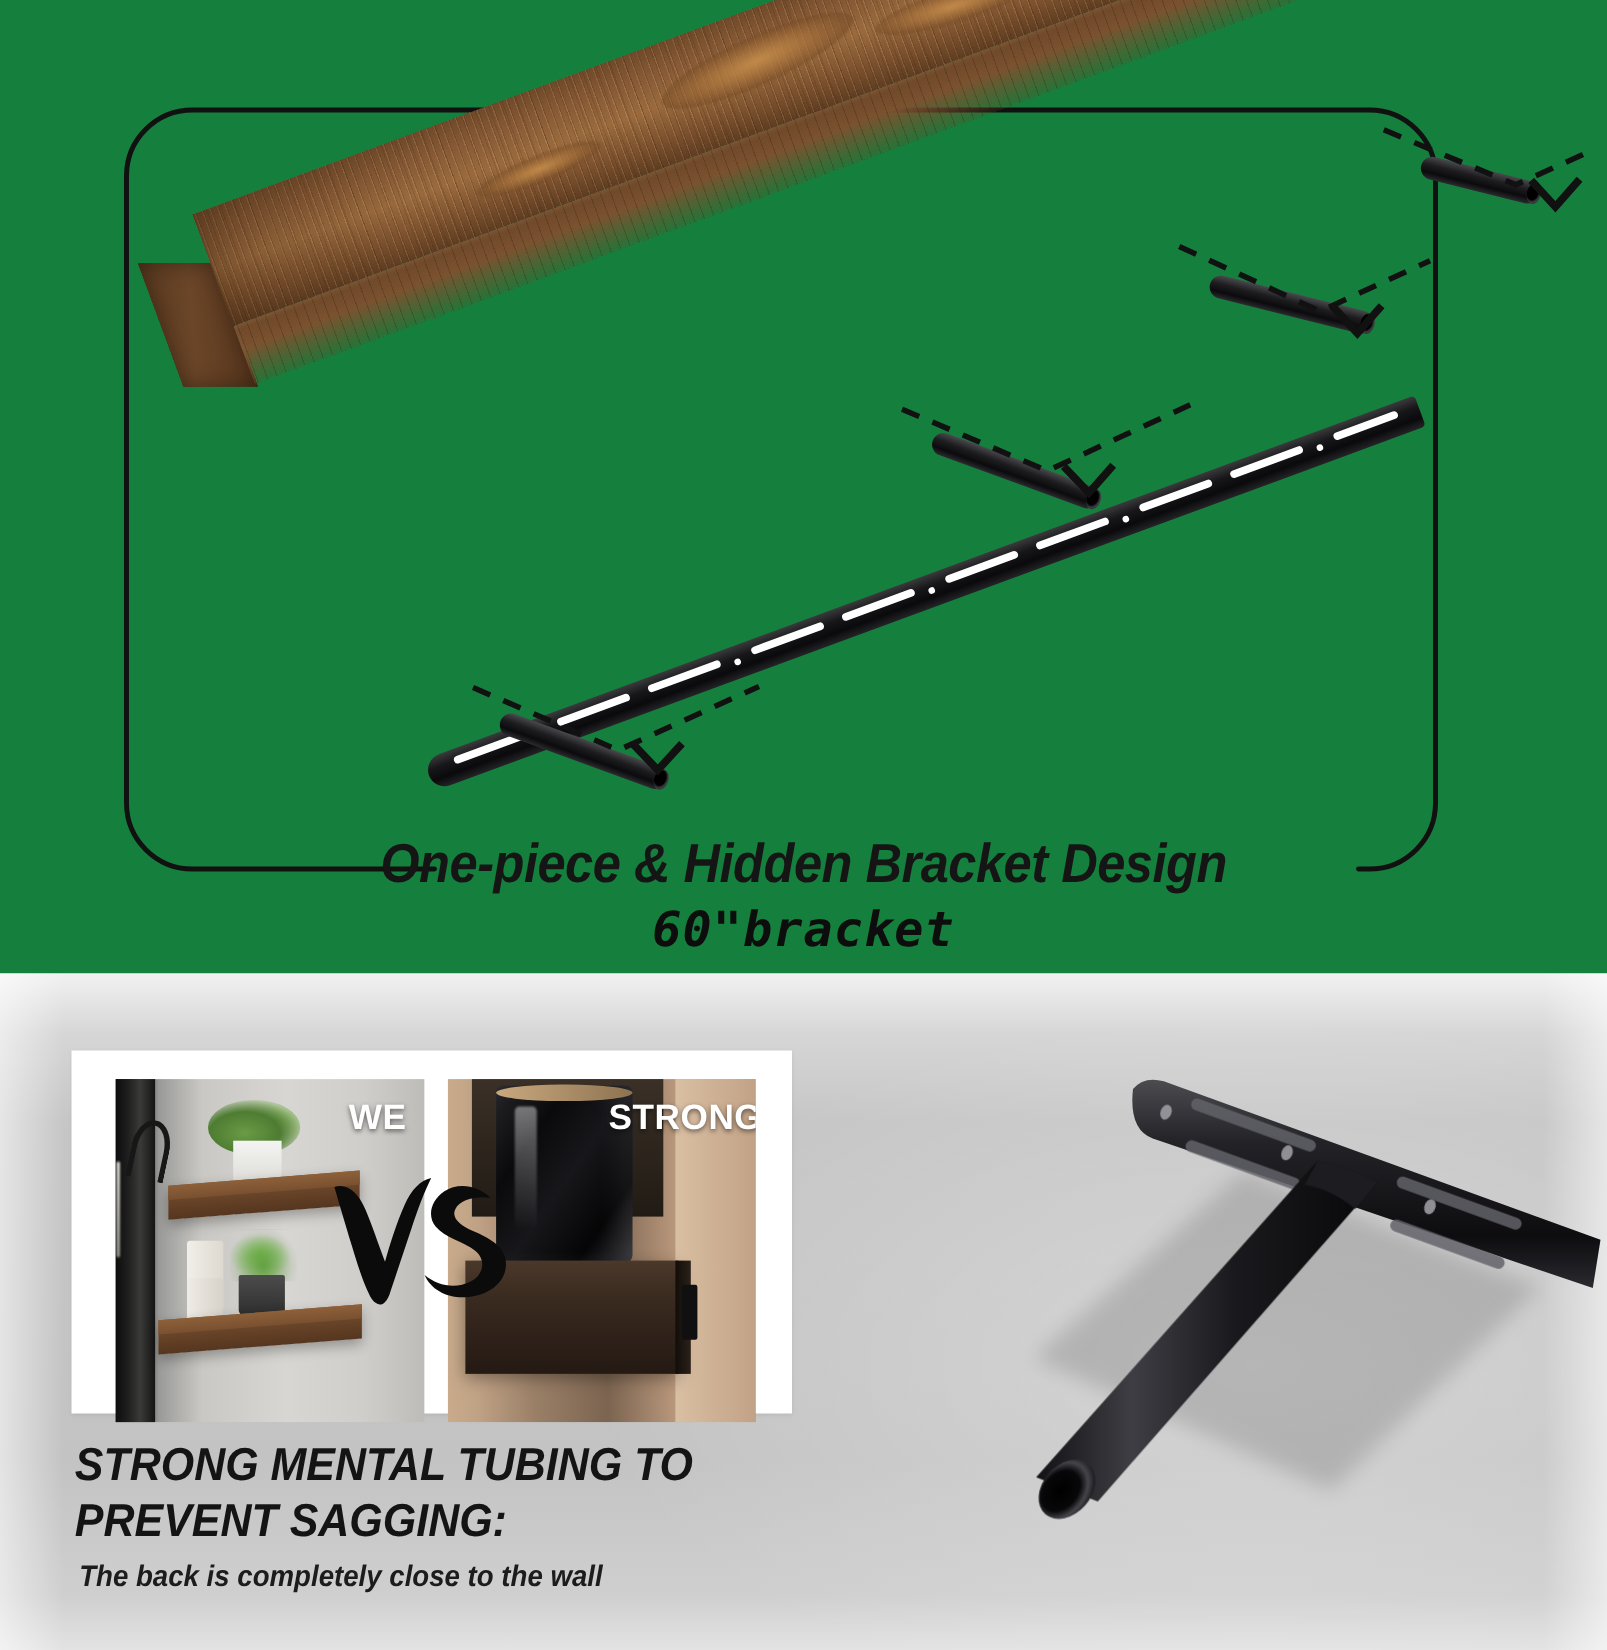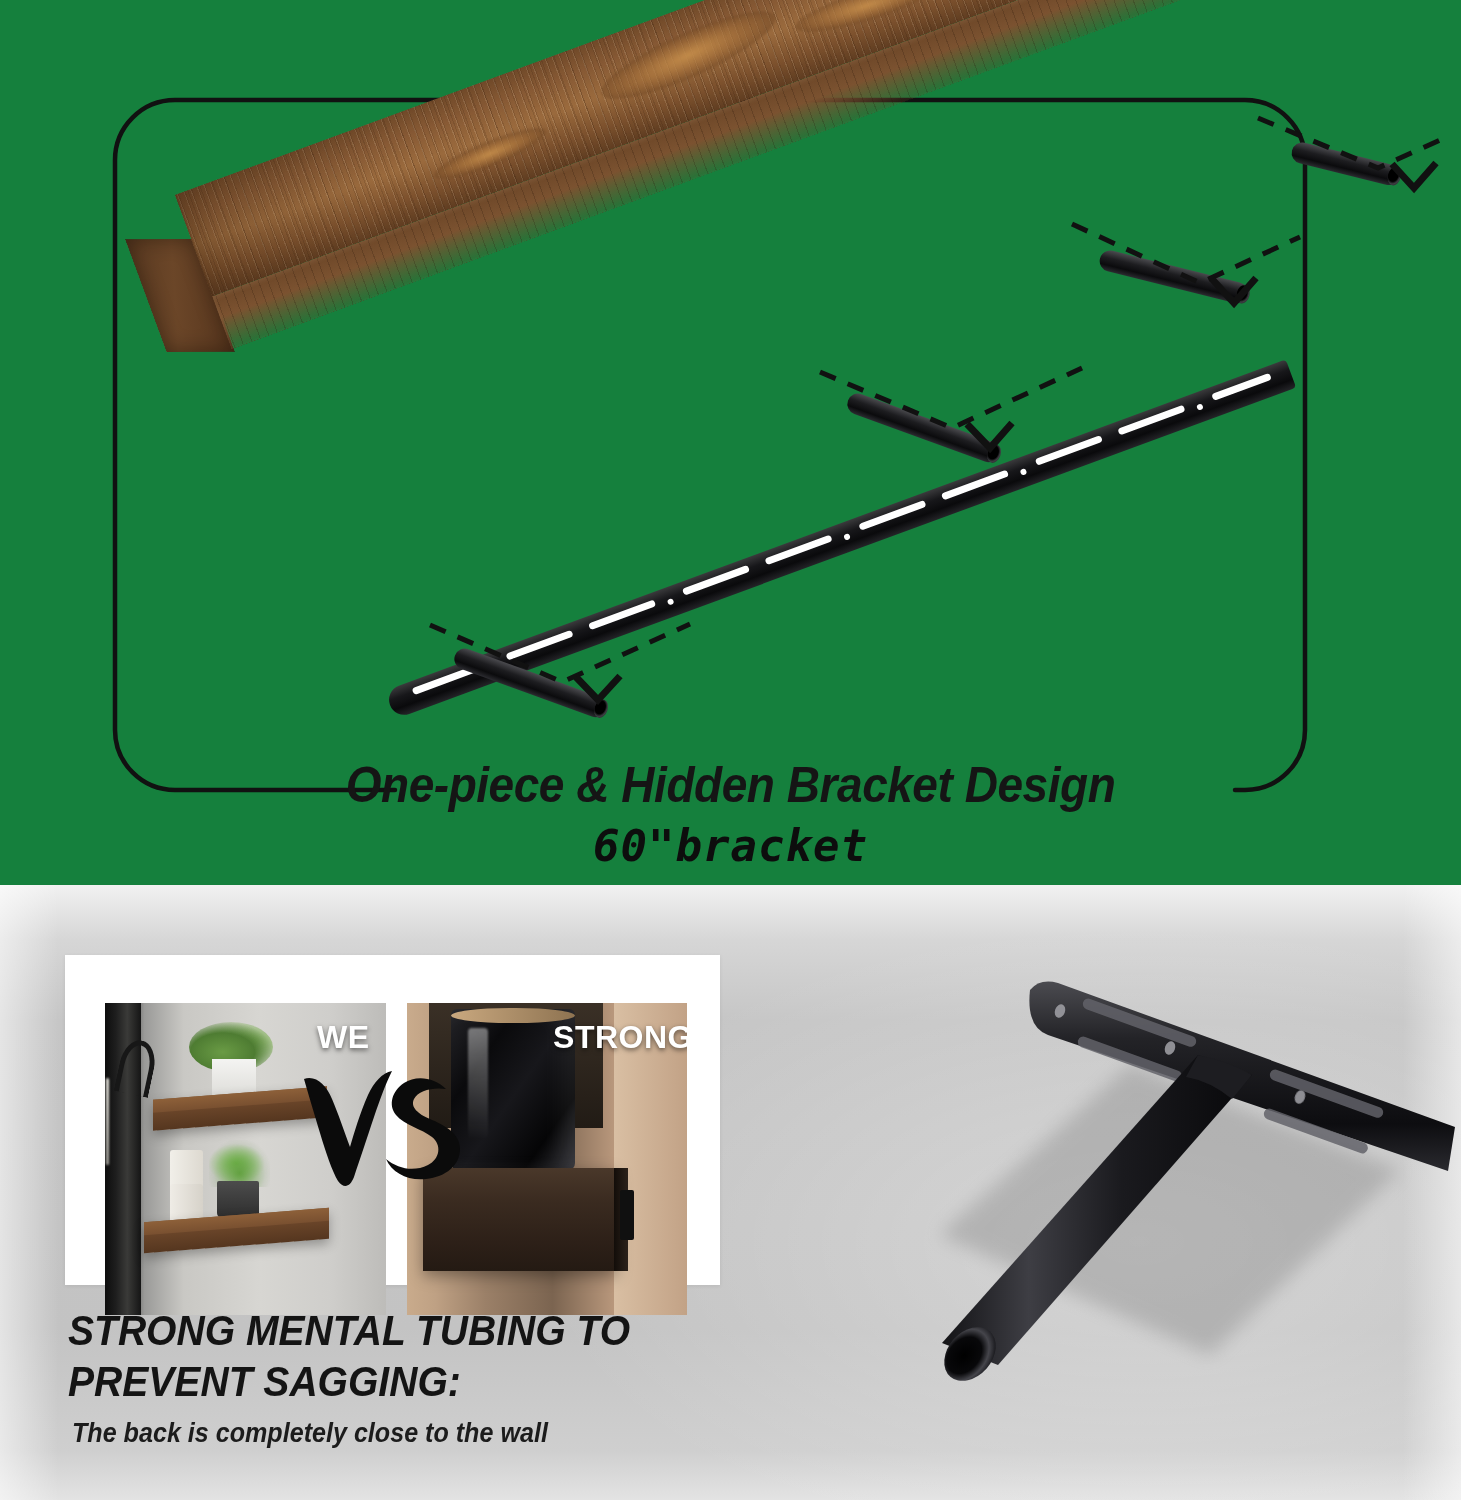--- a/index.html
+++ b/index.html
@@ -150,21 +150,21 @@
     pointer-events:none;
   }
 
   
   .compare-card{
     position:absolute;left:65px;top:70px;width:655px;height:330px;
     background:#ffffff;
     box-shadow:0 1px 4px rgba(0,0,0,.08);
   }
   .cmp-photos{
-    position:absolute;left:40px;top:48px;width:582px;height:312px;
+    position:absolute;left:40px;top:26px;width:582px;height:312px;
     display:flex;gap:21px;
   }
   .cmp-pane{position:relative;flex:1;overflow:hidden;}
 
   
   .we-photo{
     position:absolute;inset:0;
     background:linear-gradient(to right,#141414 0%,#1b1b1b 4%,#2d2d2d 7%,#9a9a98 14%,#c9c8c4 28%,#d7d6d2 55%,#cfcecb 80%,#bdbcb9 100%);
   }
   .we-door{

